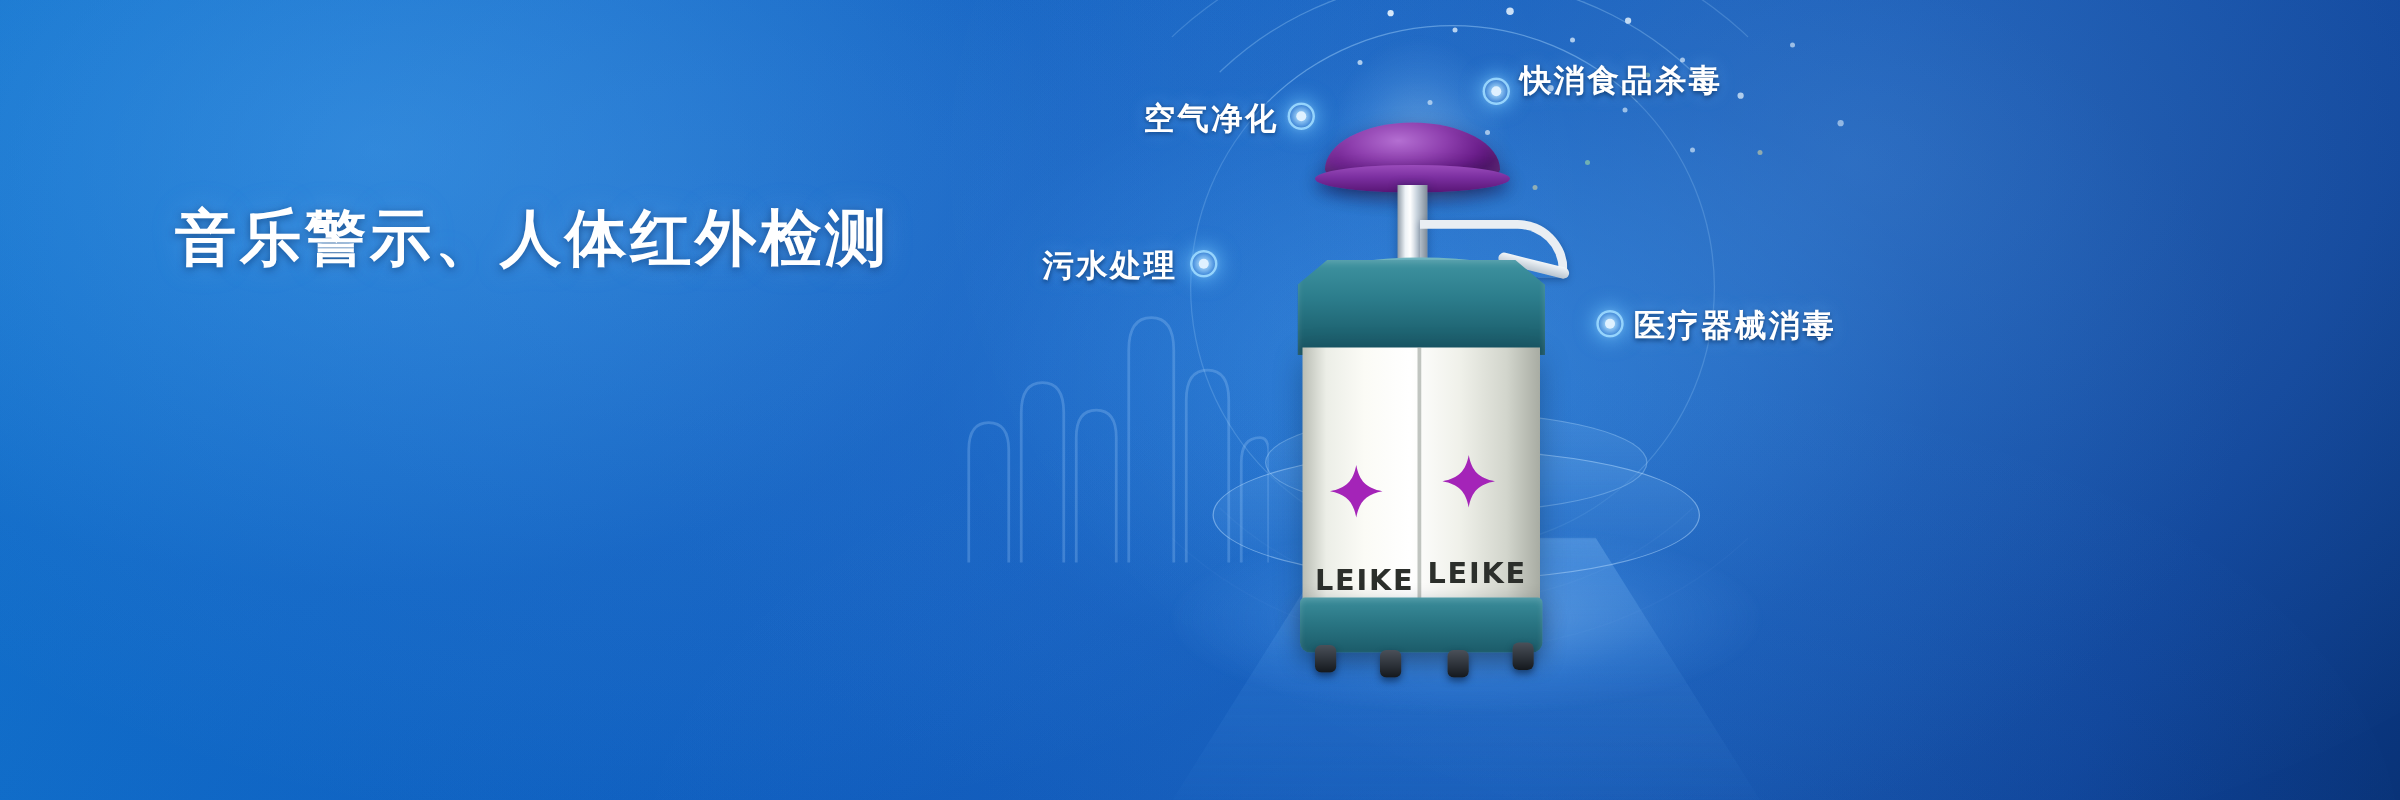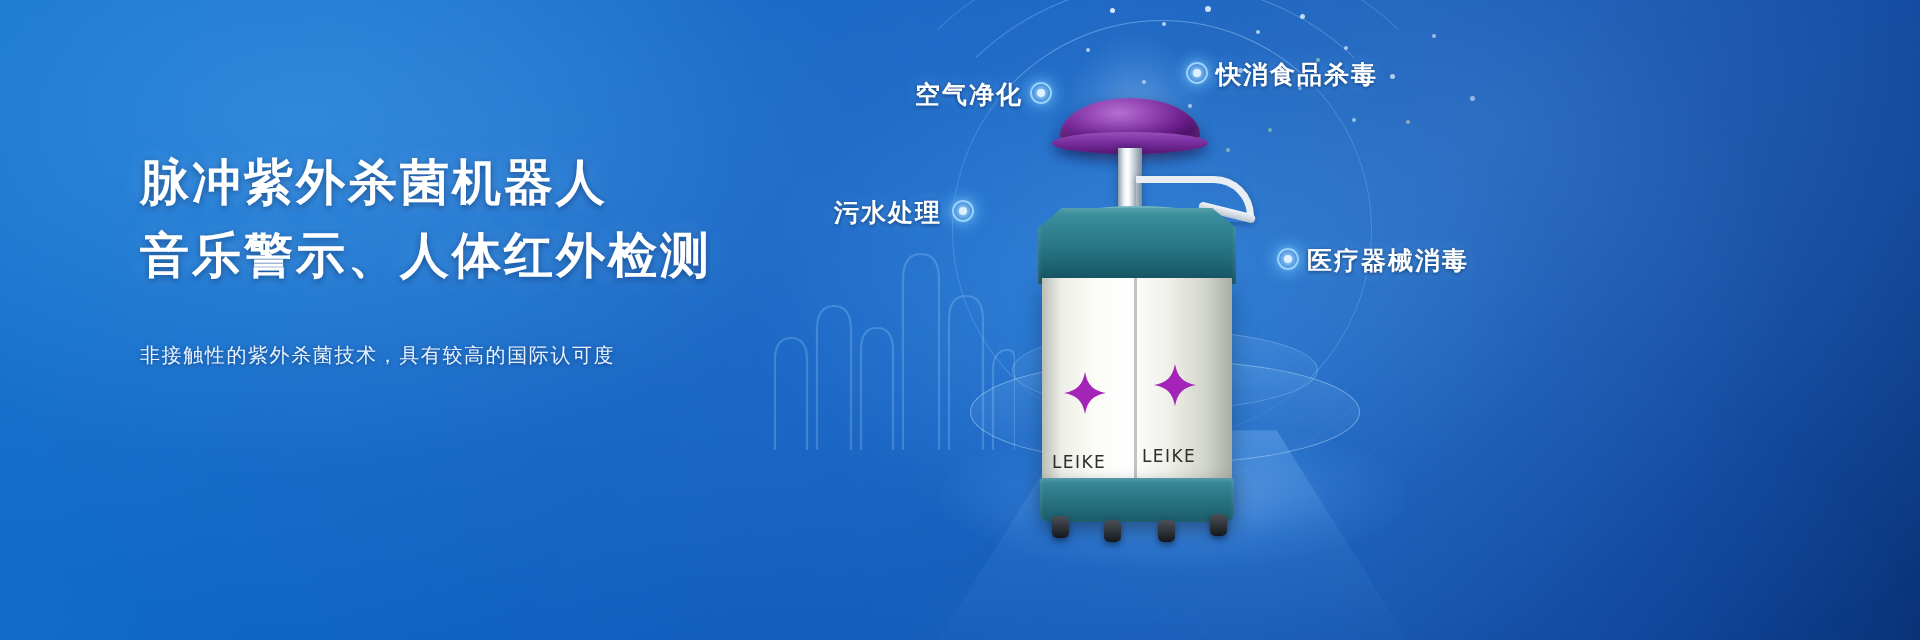--- a/index.html
+++ b/index.html
@@ -152,21 +152,21 @@
   .body-seam {
     position:absolute; left:134px; top:198px; width:3px; height:208px;
     background:rgba(120,128,120,0.45);
   }
   .emblem {
     position:absolute; width:46px; height:46px;
   }
   .emblem.e1 { left:62px; top:290px; }
   .emblem.e2 { left:152px; top:282px; }
   .brand {
-    position:absolute; color:#2c2f2b; font-size:17px; font-weight:normal;
+    position:absolute; color:#2c2f2b; font-size:23px; font-weight:bold;
     letter-spacing:1.4px; font-family:"DejaVu Sans","Liberation Sans",sans-serif;
   }
   .brand.b1 { left:52px; top:372px; }
   .brand.b2 { left:142px; top:366px; }
   .base-housing {
     position:absolute; left:40px; top:398px; width:194px; height:44px;
     background:linear-gradient(180deg,#3b8d9b 0%, #2a7684 45%, #1b5b69 100%);
     border-radius:4px 4px 8px 8px;
     box-shadow:0 8px 18px rgba(5,25,50,0.45), inset 0 2px 5px rgba(255,255,255,0.16);
   }
@@ -288,29 +288,27 @@
     <div class="caster" style="left:52px;top:436px;"></div>
     <div class="caster" style="left:104px;top:440px;"></div>
     <div class="caster" style="left:158px;top:440px;"></div>
     <div class="caster" style="left:210px;top:434px;"></div>
   </div>
 
   <div class="node" style="left:1030px;top:82px;"></div>
   <div class="feat-label" style="left:915px;top:78px;">空气净化</div>
 
   <div class="node" style="left:1186px;top:62px;"></div>
-  <div class="feat-label" style="left:1216px;top:58px;">快消食品杀毒</div>
+  <div class="feat-label" style="left:1216px;top:48px;">快消食品杀毒</div>
 
   <div class="node" style="left:952px;top:200px;"></div>
   <div class="feat-label" style="left:834px;top:196px;">污水处理</div>
 
   <div class="node" style="left:1277px;top:248px;"></div>
   <div class="feat-label" style="left:1307px;top:244px;text-align:right;">医疗器械消毒</div>
 
   <div class="copy">
-    <div class="headline l1">脉冲紫外杀菌机器人</div>
     <div class="headline l2">音乐警示、人体红外检测</div>
     <div class="subcopy">
-      <div class="subline">非接触性的紫外杀菌技术，具有较高的国际认可度</div>
     </div>
   </div>
 
 </div>
 
 </body></html>

